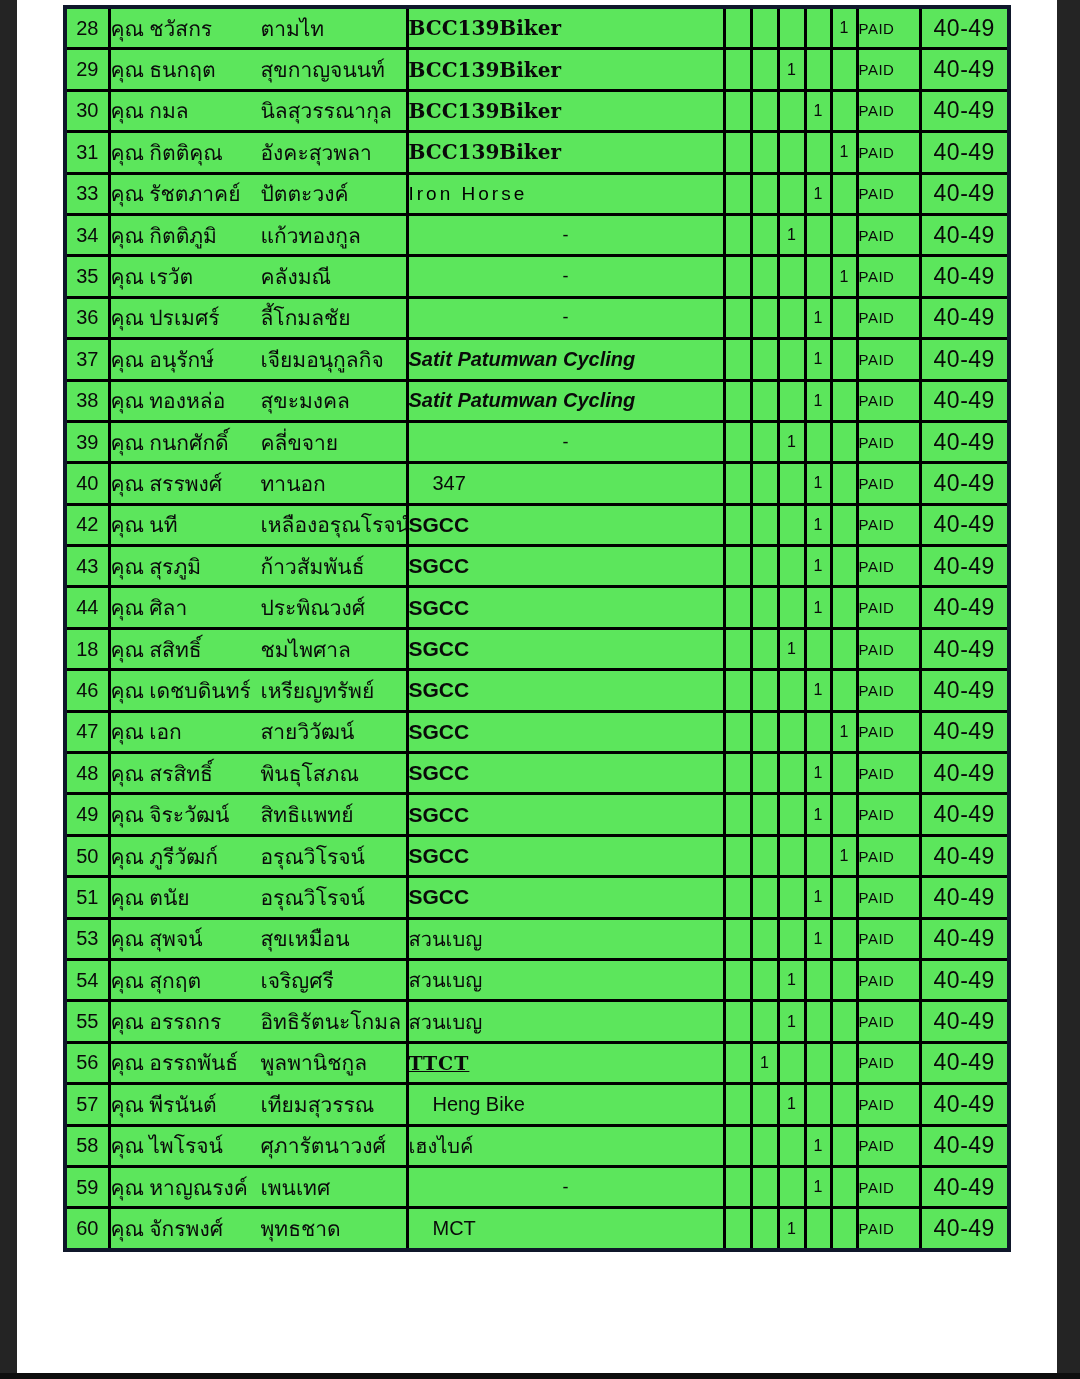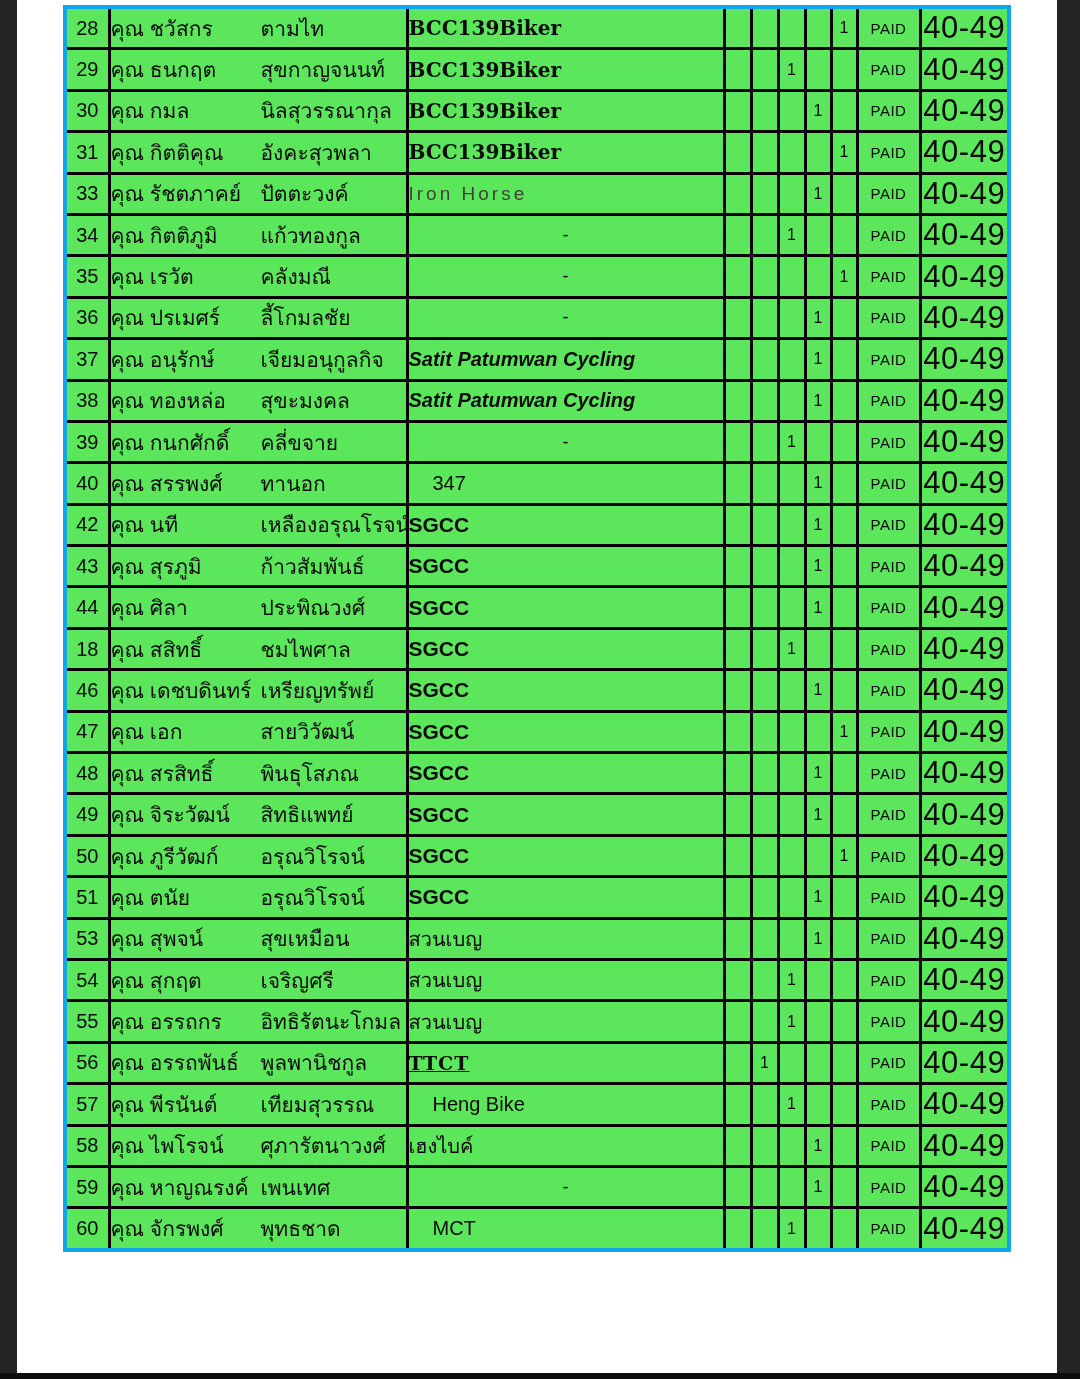--- a/index.html
+++ b/index.html
@@ -7,41 +7,41 @@
     width:1080px;height:1379px;position:relative;background:#ffffff;
     font-family:"Liberation Sans", sans-serif;overflow:hidden;
   }
   .edge-strip{position:absolute;top:0;height:1379px;background:#242424;}
   .edge-left{left:0;width:17px;}
   .edge-right{left:1057px;width:23px;}
   .bottom-bar{position:absolute;left:0;top:1373px;width:1080px;height:6px;background:#0e0e0e;}
   table.sheet{
     position:absolute;left:63px;top:5px;width:944px;
     border-collapse:collapse;table-layout:fixed;
-    border:4px solid #0ea5e9;
+    border:4px solid #0f172a;
   }
   table.sheet td{
     border:3px solid #000;background:#5ce65c;height:38.4px;
     padding:0;color:#0a0a0a;overflow:hidden;white-space:nowrap;
   }
   td.num{text-align:center;font-size:20px;}
   td.name-cell{padding-left:10px;font-size:21px;}
-  .fname{display:inline-block;width:150px;}
+  .fname{display:inline-block;width:150px;font-family:Liberation Serif, serif;}
   td.team{padding-left:9px;font-size:21px;margin-left:36px;}
   td.team.dash{padding-left:0;text-align:center;font-size:18px;}
   td.team.serif-bold{font-family:"DejaVu Serif", serif;font-weight:bold;font-size:20px;}
-  td.team.spaced{letter-spacing:3px;color:#404040;font-size:19px;}
+  td.team.spaced{letter-spacing:3px;color:#000000;font-size:19px;}
   td.team.bold-italic{font-weight:bold;font-style:italic;font-size:20px;}
   td.team.bold{font-weight:bold;font-size:21px;}
   td.team.serif-black{font-family:"DejaVu Serif", serif;font-weight:bold;font-size:19px;letter-spacing:1px;text-decoration:underline;}
   td.team.thai{font-size:20px;}
   td.team.regular{font-size:20px;padding-left:24px;}
   td.mark{text-align:center;font-size:16px;color:#1e6b1e;}
-  td.paid{text-align:center;font-size:15px;letter-spacing:0.5px;}
-  td.age{text-align:center;font-size:31px;letter-spacing:0.5px;margin-left:26px;}
+  td.paid{text-align:left;font-size:15px;letter-spacing:0.5px;}
+  td.age{text-align:center;font-size:23px;letter-spacing:0.5px;margin-left:26px;}
 </style>
 </head>
 <body>
 
 <div class="edge-strip edge-left"></div>
 <div class="edge-strip edge-right"></div>
 <div class="bottom-bar"></div>
 
 <table class="sheet">
   <colgroup>

